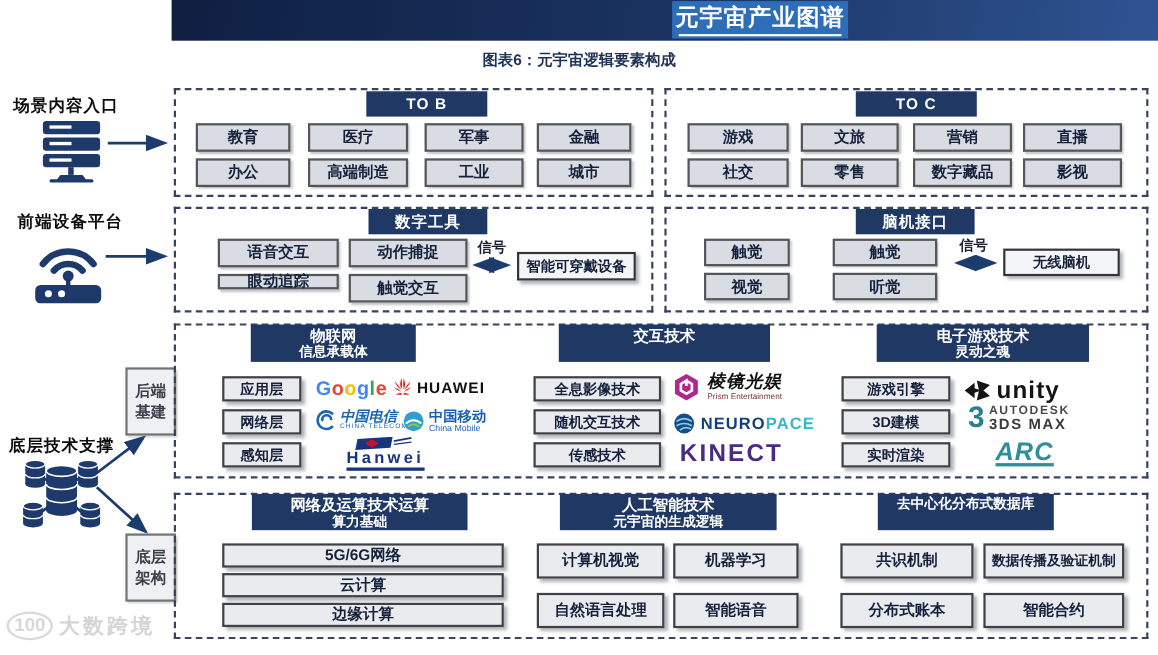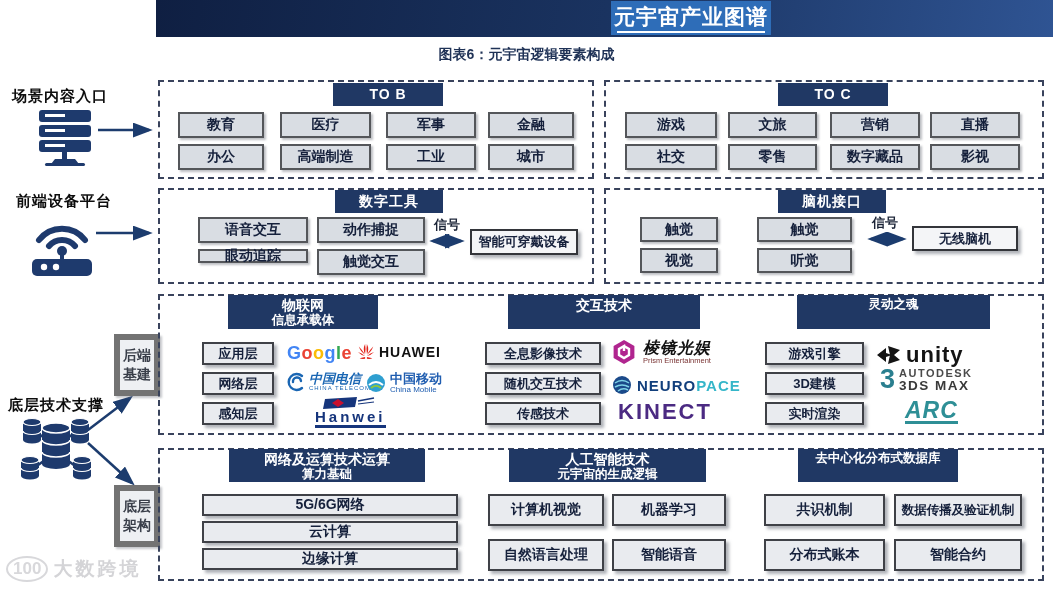--- a/index.html
+++ b/index.html
@@ -26,21 +26,21 @@
   .cell{position:absolute;background:#d9dde3;border:2px solid #54565a;
     color:#15203b;font-weight:bold;font-size:14px;display:flex;align-items:center;
     justify-content:center;box-shadow:2px 2px 2px rgba(110,115,125,.45);box-sizing:border-box;}
   .cell.lite{background:#e9ebef;border:2px solid #3f4147;font-size:13px;
     box-shadow:3px 3px 3px rgba(110,115,125,.55);}
   .cell.target{background:#f4f5f7;border:2px solid #33353a;font-size:13px;
     box-shadow:3px 3px 3px rgba(110,115,125,.55);}
   .signal{position:absolute;color:#1b2437;font-weight:bold;font-size:13px;}
   
   .rail-label{position:absolute;color:#0d0d0d;font-weight:bold;font-size:15px;letter-spacing:1px;}
-  .vbox{position:absolute;background:#eef0f3;border:6px solid #737373;color:#3a3f4a;
+  .vbox{position:absolute;background:#eef0f3;border:2px solid #737373;color:#3a3f4a;
     font-weight:bold;font-size:14px;display:flex;align-items:center;justify-content:center;
     text-align:center;white-space:pre-line;line-height:19px;box-sizing:border-box;
     box-shadow:2px 2px 2px rgba(110,115,125,.4);}
   .watermark{position:absolute;left:6px;top:556px;display:flex;align-items:center;
     color:#d2d2d5;font-weight:bold;}
   .wm-logo{font-size:17px;border:2px solid #d8d8db;border-radius:50%;
     padding:1px 5px;margin-right:5px;color:#d8d8db;}
   .wm-text{font-size:19px;letter-spacing:3px;color:#d4d4d7;}
   
   .logo{position:absolute;display:flex;align-items:center;}
@@ -299,20 +299,21 @@
   <svg width="20" height="20" viewBox="0 0 20 20">
     <circle cx="10" cy="10" r="9" fill="#1b4a8a"></circle>
     <path d="M3,8 Q10,3 17,8 M3,12 Q10,8 17,12 M6,16 Q11,12 16,15" stroke="#7fd4e8" stroke-width="1.5" fill="none"></path>
   </svg>
   <span class="np-1" style="margin-left:5px;">NEURO</span>
     <span class="np-2">PACE</span>
 </div>
 <div class="logo kinect" style="left:618px;top:399px;">KINECT</div>
 
 <div class="sec-head two" style="left:797px;top:295px;width:193px;height:32px;">
+  <div>电子游戏技术</div>
   <div class="sub">灵动之魂</div>
 </div>
 <div class="cell lite" style="left:765px;top:342px;width:99px;height:23px;">游戏引擎</div>
 <div class="cell lite" style="left:765px;top:372px;width:99px;height:23px;">3D建模</div>
 <div class="cell lite" style="left:765px;top:402px;width:99px;height:23px;">实时渲染</div>
 
 <div class="logo" style="left:876px;top:342px;">
   <svg width="26" height="22" viewBox="0 0 26 22">
     <path d="M1,11 L10,4 L10,9 L16,11 L10,13 L10,18 z" fill="#141414"></path>
     <path d="M12,2 L24,6 L18,11 L24,16 L12,20 L14,11 z" fill="#141414"></path>

